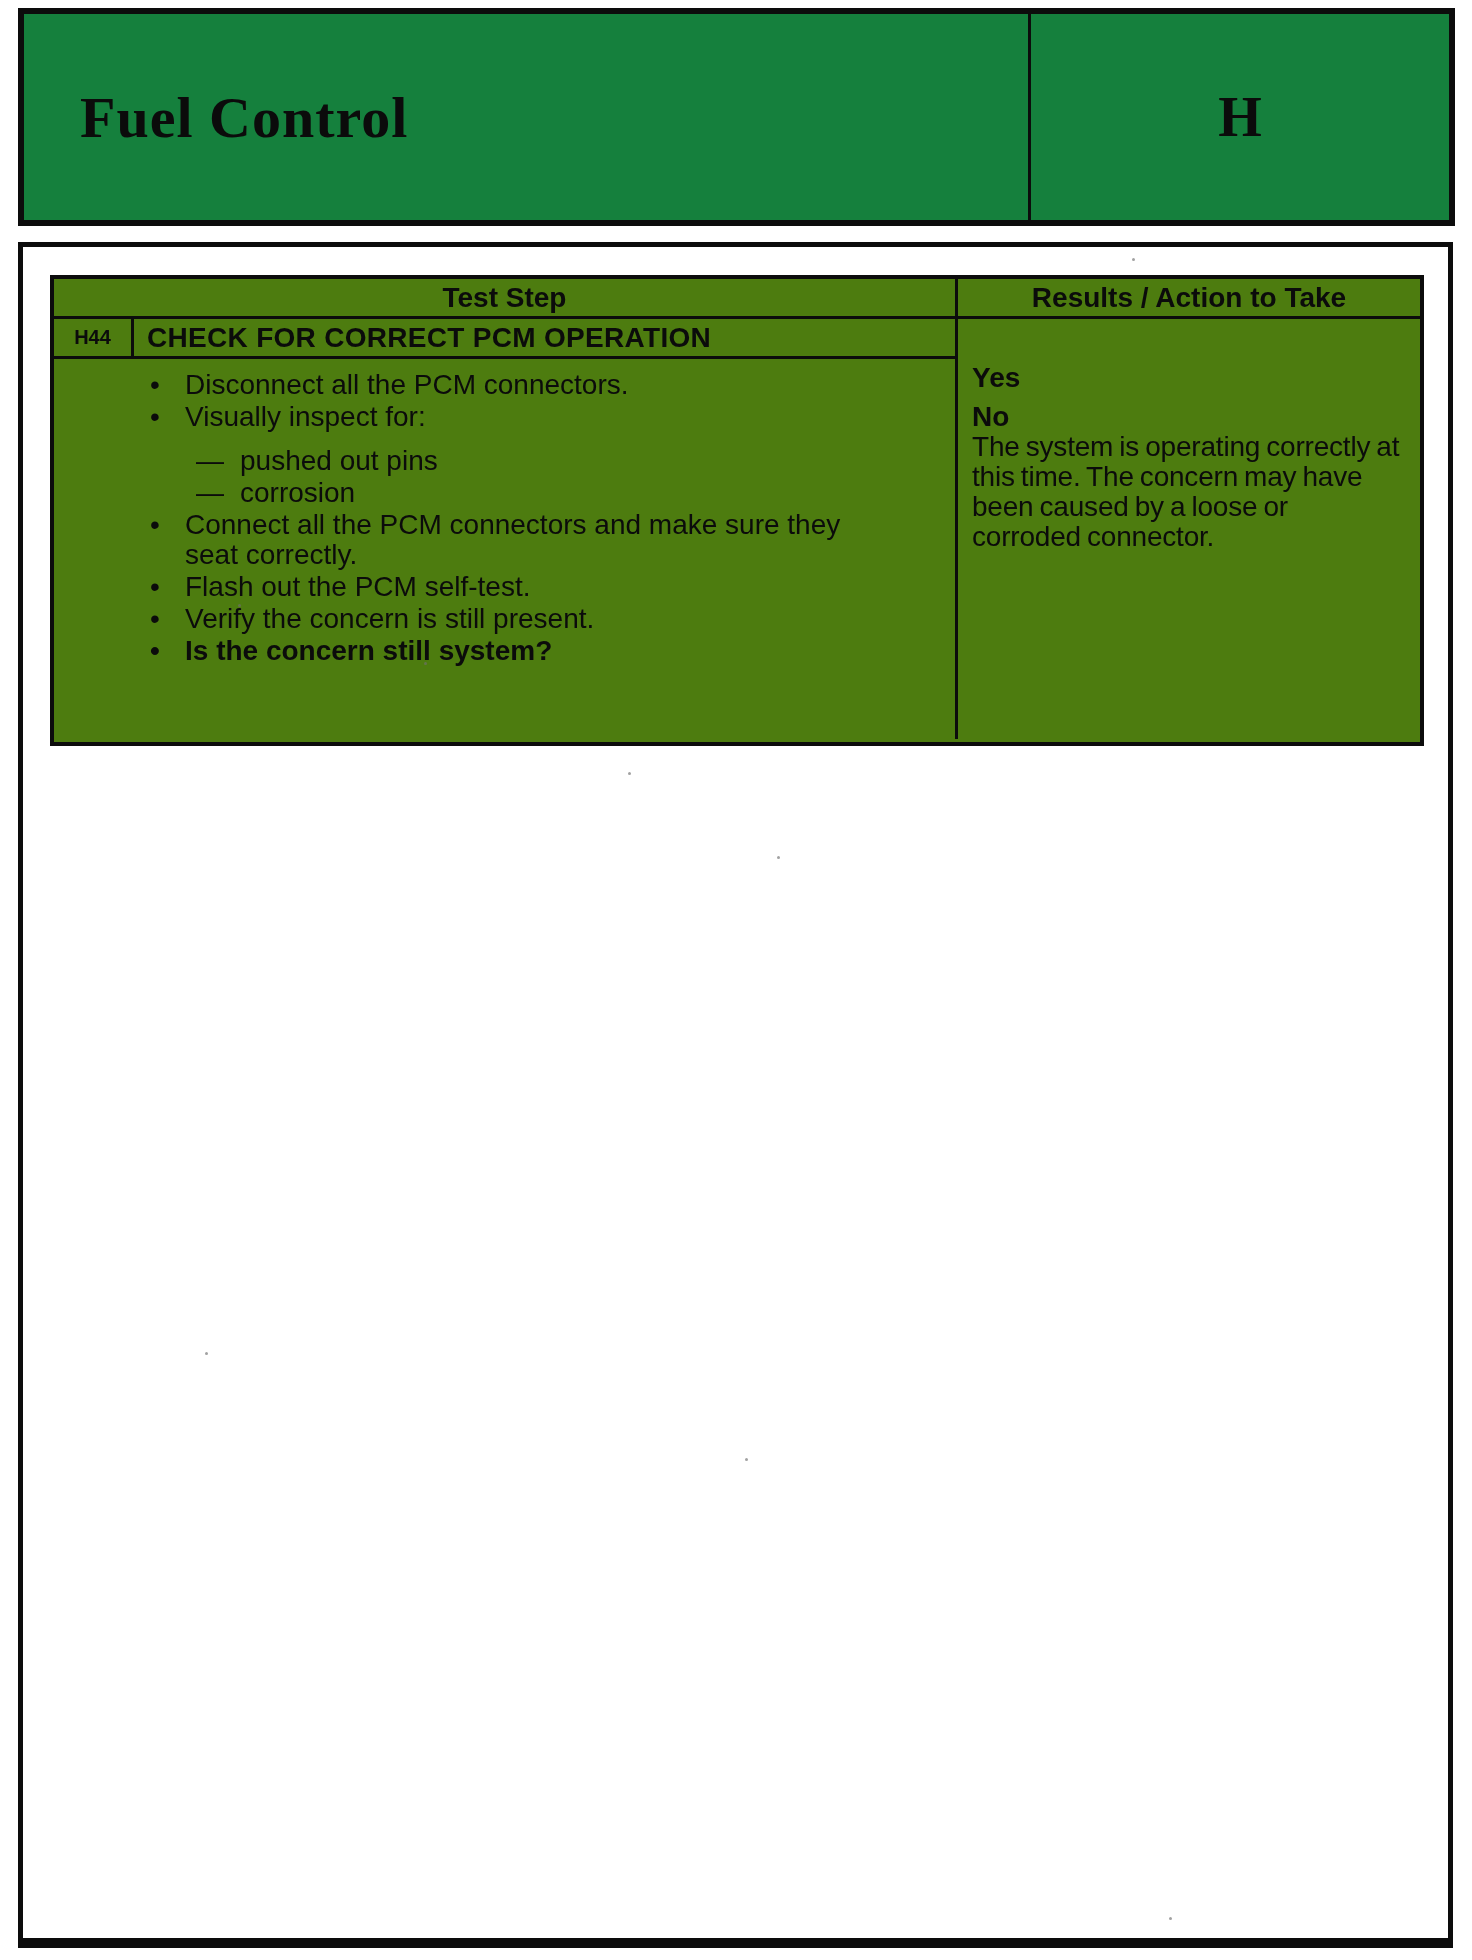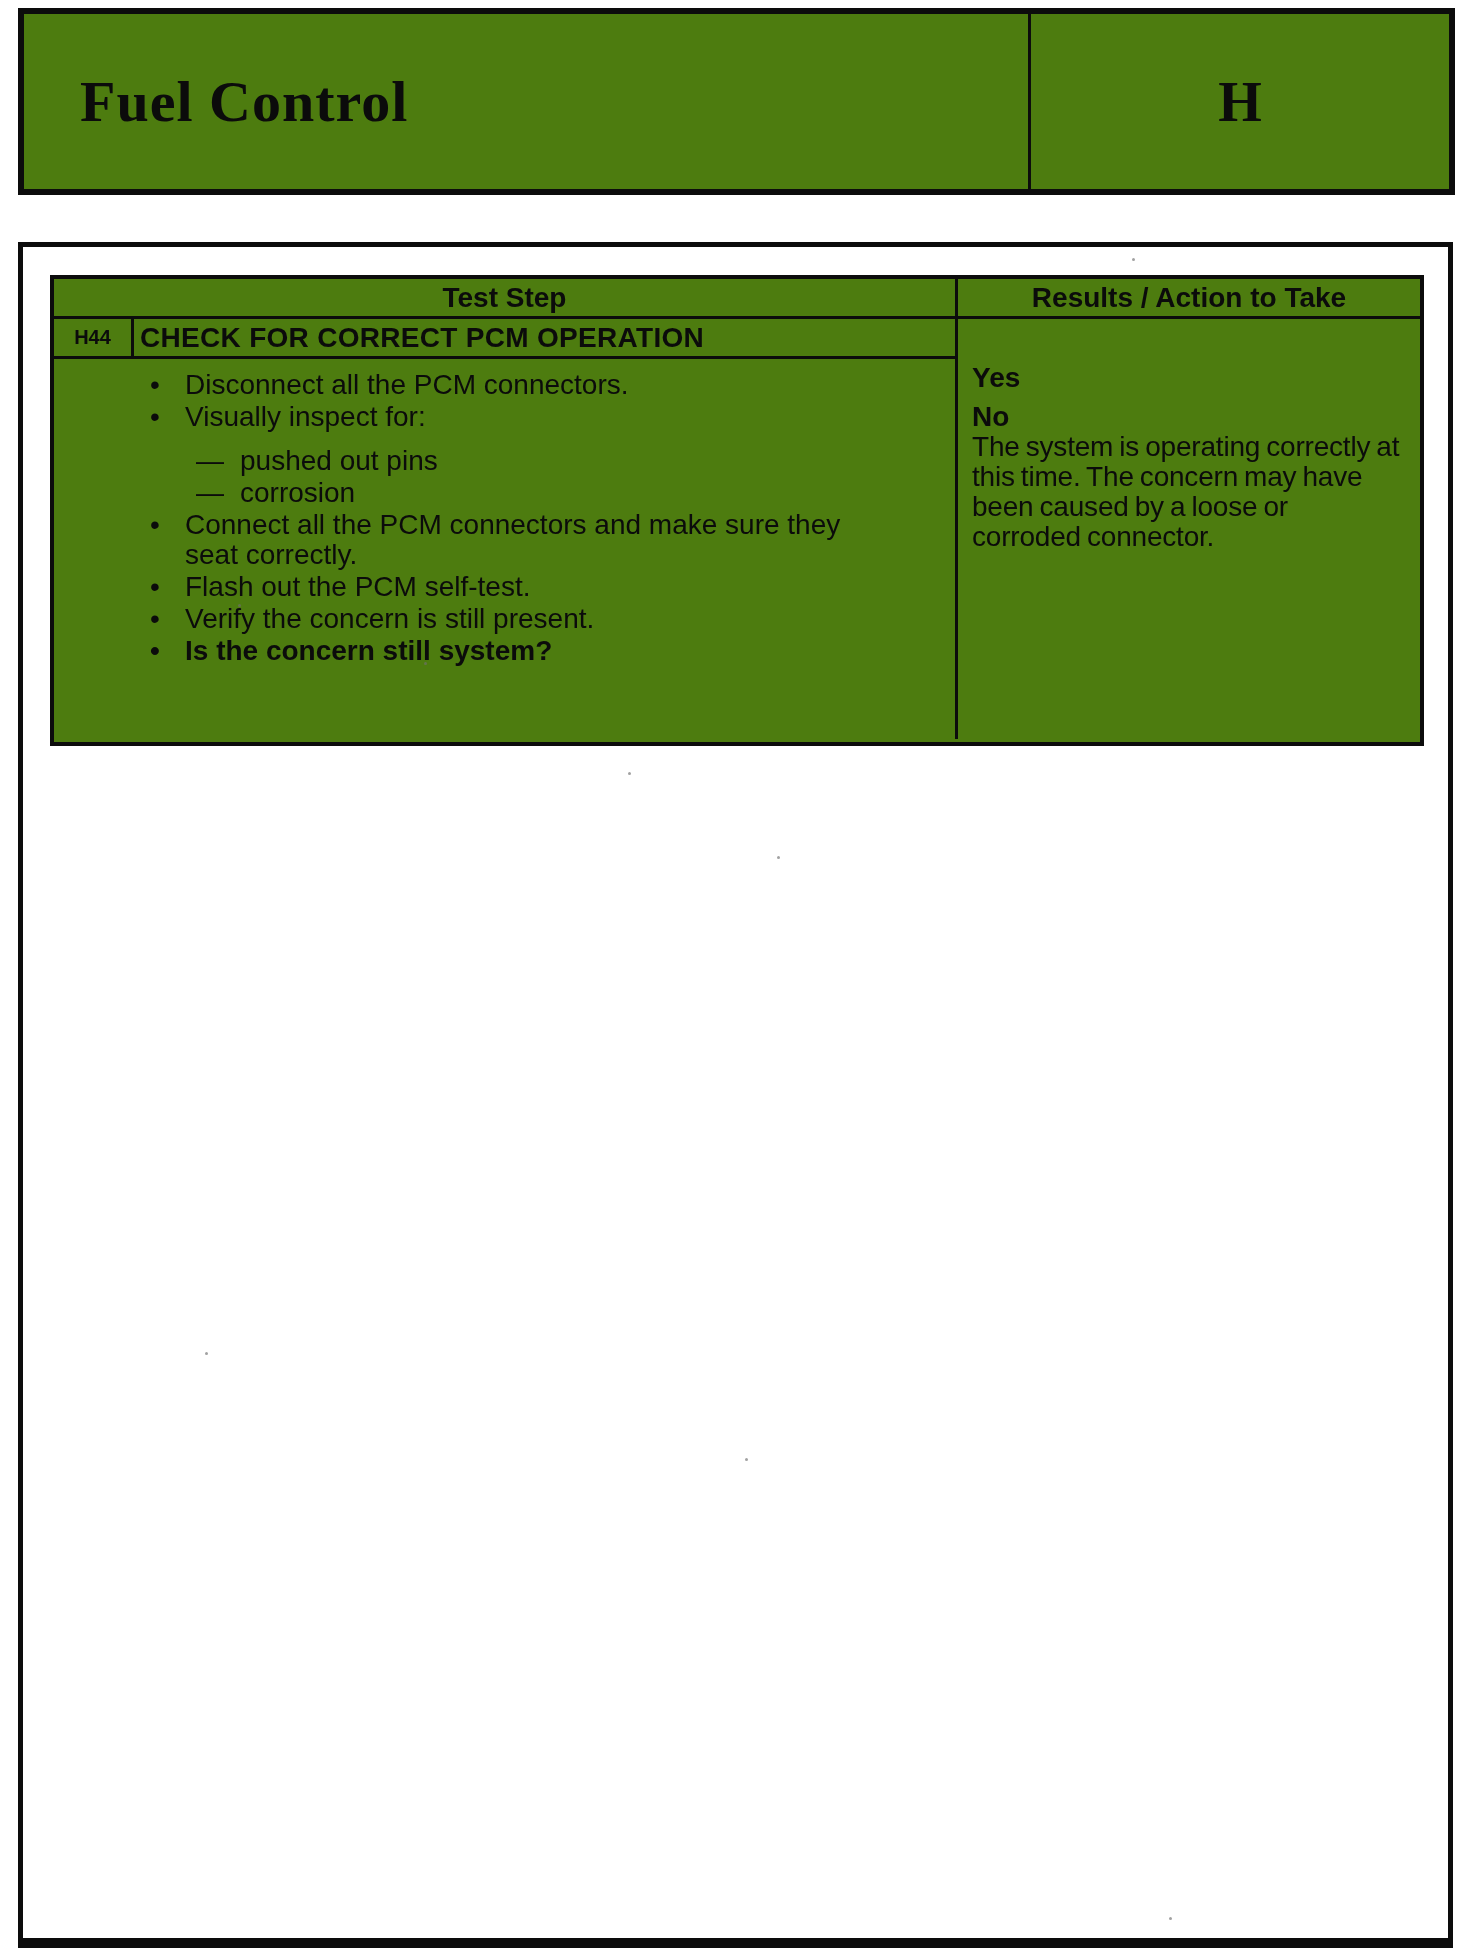--- a/index.html
+++ b/index.html
@@ -7,24 +7,24 @@
   body {
     position:relative;
     font-family:"Liberation Sans", sans-serif;
     color:#0b0b0b;
     overflow:hidden;
   }
 
   
   .header-box {
     position:absolute; left:18px; top:8px;
-    width:1437px; height:187px;
+    width:1437px; height:218px;
     border:6px solid #0c0c0c;
     display:flex;
-    background:#4d7c0f;
+    background:#15803d;
   }
   .header-left {
     flex:1;
     display:flex; align-items:center;
     padding-left:56px;
   }
   .header-title {
     font-family:"Liberation Serif", serif;
     font-weight:bold;
     font-size:58px;
@@ -78,21 +78,21 @@
     border-bottom:3px solid #0c0c0c;
     display:grid; grid-template-columns:80px 1fr;
   }
   .step-id {
     display:flex; align-items:center; justify-content:center;
     border-right:3px solid #0c0c0c;
     font-weight:bold; font-size:20px;
   }
   .step-title {
     display:flex; align-items:center;
-    padding-left:6px;
+    padding-left:13px;
     font-weight:bold; font-size:28px;
     letter-spacing:.3px;
     white-space:nowrap;
   }
 
   .bullets { padding-top:9px; }
   .bullet {
     display:flex;
     font-size:28px; line-height:30px;
     margin:2px 0;

